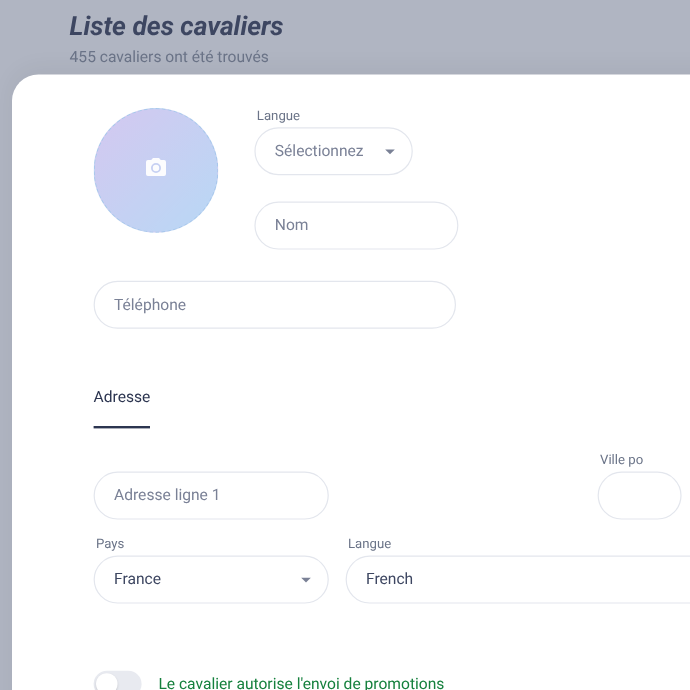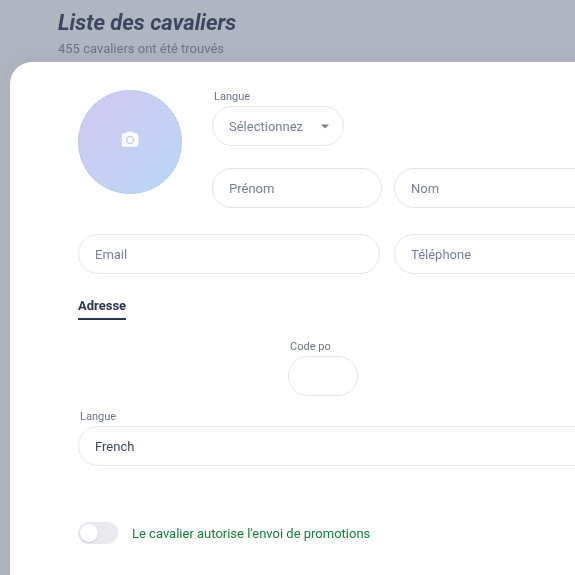--- a/index.html
+++ b/index.html
@@ -102,25 +102,26 @@
     .contact-row .input-wrap:first-child { flex: 0 0 302px; }
     .contact-row .input-wrap { flex: 1; }
     .tabs {
       display: flex;
       gap: 22px;
       margin-top: 24px;
       margin-bottom: 2px;
     }
     .tab {
       font-size: 13px;
-      font-weight: 700;
+      font-weight: 400;
       color: #7d8aa8;
-      padding-bottom: 5px;
+      padding-bottom: 16px;
       cursor: pointer;
       border-bottom: 2px solid transparent;
+      margin-top: 26px;
     }
     .tab.active {
       color: #2c3550;
       border-bottom: 2px solid #2c3550;
     }
     .addr-row {
       display: flex;
       gap: 14px;
       margin-top: 20px;
     }
@@ -191,56 +192,69 @@
           </select>
           <span class="chevron">
             <svg viewBox="0 0 10 10">
                 <path d="M1 3l4 4 4-4"></path>
               </svg>
           </span>
         </div>
       </div>
       <div class="name-row">
         <div class="input-wrap">
-          <input class="input" placeholder="Prénom" style="">
-        </div>
-        <div class="input-wrap">
           <input class="input" placeholder="Nom" style="">
         </div>
 
       </div>
     </div>
   </div>
 
   <div class="contact-row">
-    <div class="input-wrap">
-      <input class="input" placeholder="Email" style="">
-    </div>
     <div class="input-wrap">
       <input class="input" placeholder="Téléphone" style="">
     </div>
   </div>
 
   <div class="tabs">
     <div class="tab active">Adresse</div>
   </div>
 
   <div class="addr-row">
     <div class="field-block addr">
       <div class="field-label">&nbsp;</div>
+      <div class="input-wrap">
+        <input class="input" placeholder="Adresse ligne 1" style="">
+      </div>
+    </div>
+    <div class="field-block addr">
+      <div class="field-label">&nbsp;</div>
     </div>
     <div class="field-block postal">
-      <div class="field-label">Code po</div>
+      <div class="field-label">Ville po</div>
       <div class="input-wrap">
         <input class="input" style="">
       </div>
     </div>
   </div>
 
   <div class="city-row">
+    <div class="field-block country">
+      <div class="field-label">Pays</div>
+      <div class="select-wrap">
+        <select class="select filled">
+          <option>France</option>
+        </select>
+        <span class="chevron">
+          <svg viewBox="0 0 10 10">
+              <path d="M1 3l4 4 4-4"></path>
+            </svg>
+        </span>
+      </div>
+    </div>
     <div class="field-block lang">
       <div class="field-label">Langue</div>
       <div class="select-wrap">
         <select class="select filled">
           <option>French</option>
         </select>
       </div>
     </div>
   </div>
 

